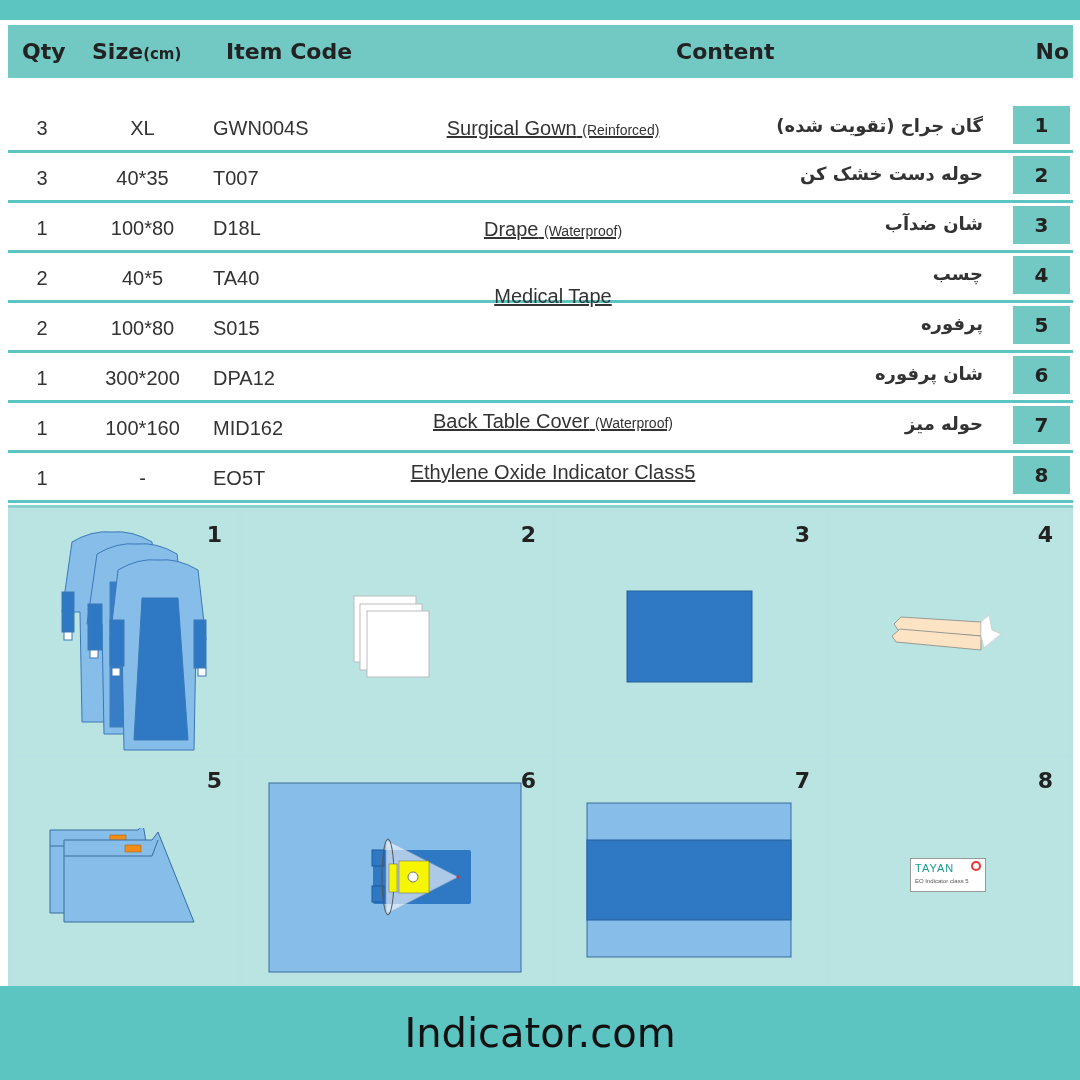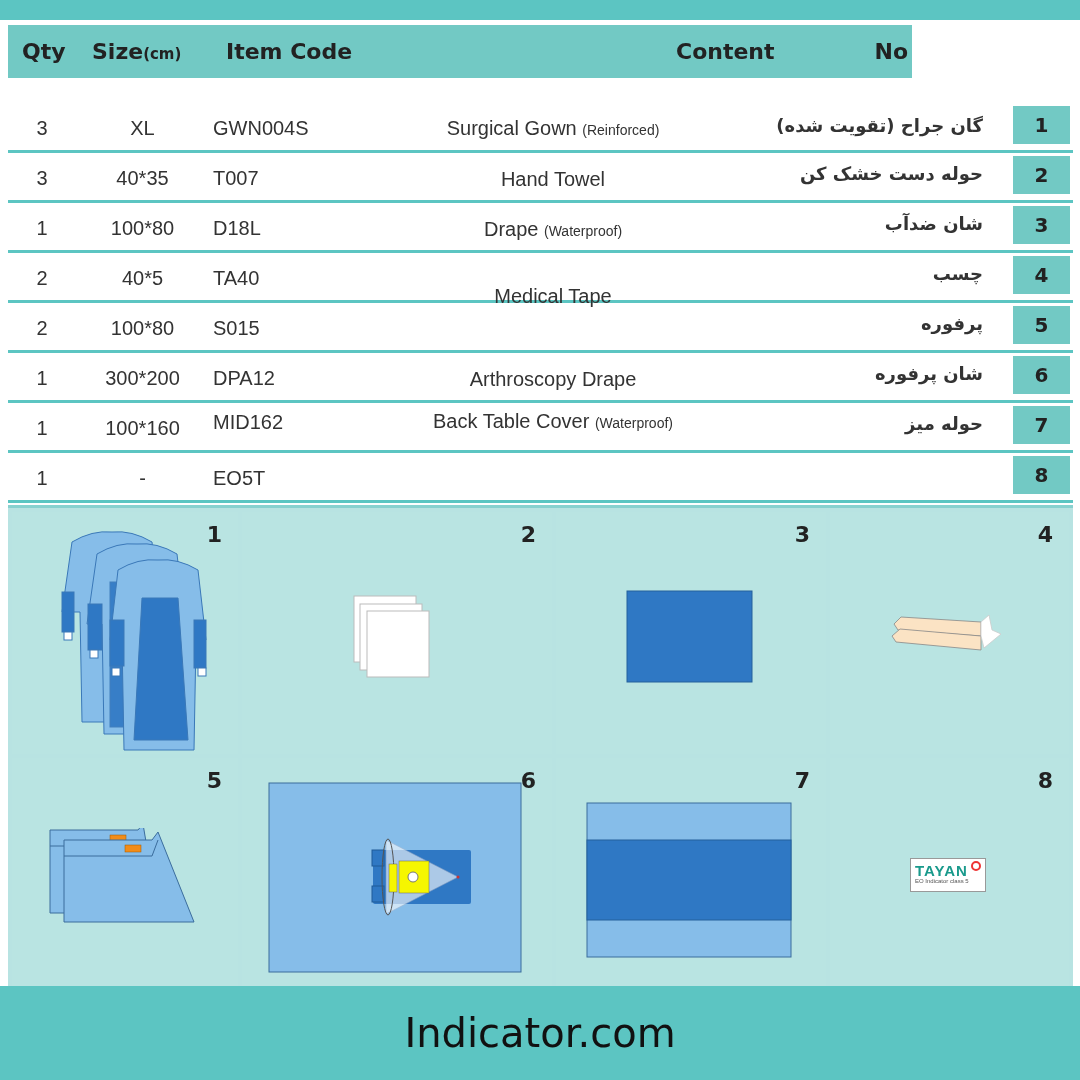--- a/index.html
+++ b/index.html
@@ -1,26 +1,26 @@
 <!DOCTYPE html>
 <html><head>
 <meta charset="utf-8">
 <style>
   html,body{margin:0;padding:0;}
   body{width:1080px;height:1080px;background:#ffffff;position:relative;overflow:hidden;font-family:"Liberation Sans",sans-serif;color:#333;}
   .top-band{position:absolute;left:0;top:0;width:1080px;height:20px;background:#5cc5c2;}
-  .header{position:absolute;left:8px;top:25px;width:904px;height:53px;background:#72c9c4;}
+  .header{position:absolute;left:8px;top:25px;width:1065px;height:53px;background:#72c9c4;}
   .header span{position:absolute;top:14px;font-weight:bold;font-size:22px;color:#222;font-family:"DejaVu Sans",sans-serif;}
   .header .small{font-size:15px;}
   .row{position:absolute;left:8px;width:1065px;height:50px;border-bottom:3px solid #5cc5c2;box-sizing:border-box;}
   .cell{position:absolute;font-size:20px;color:#333;white-space:nowrap;}
   .c-qty{left:28px;width:12px;text-align:center;}
   .c-size{left:72px;width:125px;text-align:center;}
   .c-code{left:205px;width:160px;text-align:left;}
-  .c-en{left:370px;width:350px;text-align:center;}
+  .c-en{left:370px;width:350px;text-align:center;text-decoration:underline;}
   .c-en small{font-size:14px;}
   .c-fa{right:90px;text-align:right;direction:rtl;font-weight:bold;font-size:18px;font-family:"DejaVu Sans",sans-serif;}
   .c-no{right:3px;top:3px;width:57px;height:38px;background:#72c9c4;font-weight:bold;font-size:20px;text-align:center;line-height:38px;color:#222;font-family:"DejaVu Sans",sans-serif;}
   .grid{position:absolute;left:8px;top:505px;width:1065px;height:485px;background:#b8e3e2;border-top:3px solid #88d1cf;}
   .tile{position:absolute;background:#b9e4e2;}
   .tile-num{position:absolute;top:10px;right:16px;font-weight:bold;font-size:22px;color:#222;font-family:"DejaVu Sans",sans-serif;}
   .footer{position:absolute;left:0;top:986px;width:1080px;height:94px;background:#5cc5c2;text-align:center;}
   .footer span{display:inline-block;margin-top:24px;font-size:40px;color:#111;font-family:"DejaVu Sans",sans-serif;}
   svg{position:absolute;}
 </style>
@@ -42,21 +42,20 @@
   <span class="cell c-size" style="top:14px">XL</span>
   <span class="cell c-code" style="top:14px">GWN004S</span>
   <span class="cell c-en" style="top:14px"><span>Surgical Gown</span> <small>(Reinforced)</small></span>
   <span class="cell c-fa" style="top:12px">گان جراح (تقویت شده)</span>
   <span class="cell c-no">1</span>
 </div>
 <div class="row" style="top:153px">
   <span class="cell c-qty" style="top:14px">3</span>
   <span class="cell c-size" style="top:14px">40*35</span>
   <span class="cell c-code" style="top:14px">T007</span>
-  <span class="cell c-en" style="top:15px"><span>Hand Towel</span></span>
   <span class="cell c-fa" style="top:10px">حوله دست خشک کن</span>
   <span class="cell c-no">2</span>
 </div>
 <div class="row" style="top:203px">
   <span class="cell c-qty" style="top:14px">1</span>
   <span class="cell c-size" style="top:14px">100*80</span>
   <span class="cell c-code" style="top:14px">D18L</span>
   <span class="cell c-en" style="top:15px"><span>Drape</span> <small>(Waterproof)</small></span>
   <span class="cell c-fa" style="top:10px">شان ضدآب</span>
   <span class="cell c-no">3</span>
@@ -73,36 +72,36 @@
   <span class="cell c-qty" style="top:14px">2</span>
   <span class="cell c-size" style="top:14px">100*80</span>
   <span class="cell c-code" style="top:14px">S015</span>
   <span class="cell c-fa" style="top:10px">پرفوره</span>
   <span class="cell c-no">5</span>
 </div>
 <div class="row" style="top:353px">
   <span class="cell c-qty" style="top:14px">1</span>
   <span class="cell c-size" style="top:14px">300*200</span>
   <span class="cell c-code" style="top:14px">DPA12</span>
-  <span class="cell c-en" style="top:15px"><span>Arthroscopy Drape</span></span>
   <span class="cell c-fa" style="top:10px">شان پرفوره</span>
   <span class="cell c-no">6</span>
 </div>
 <div class="row" style="top:403px">
   <span class="cell c-qty" style="top:14px">1</span>
   <span class="cell c-size" style="top:14px">100*160</span>
-  <span class="cell c-code" style="top:8px">MID162</span>
+  <span class="cell c-code" style="top:14px">MID162</span>
   <span class="cell c-en" style="top:7px"><span>Back Table Cover</span> <small>(Waterproof)</small></span>
   <span class="cell c-fa" style="top:10px">حوله میز</span>
   <span class="cell c-no">7</span>
 </div>
 <div class="row" style="top:453px">
   <span class="cell c-qty" style="top:14px">1</span>
   <span class="cell c-size" style="top:14px">-</span>
   <span class="cell c-code" style="top:14px">EO5T</span>
+  <span class="cell c-en" style="top:8px"><span>Ethylene Oxide Indicator Class5</span></span>
   <span class="cell c-no">8</span>
 </div>
 
 <div class="grid">
 
   <div class="tile" style="left:4px;top:4px;width:226px;height:242px">
     <span class="tile-num">1</span>
     <svg style="left:30px;top:10px" width="170" height="230" viewBox="0 0 170 230">
       <g stroke="#3a78b8" stroke-width="1">
         <path d="M30 20 Q50 8 70 10 Q90 8 110 20 L118 90 L108 90 L105 200 L40 200 L38 90 L20 90 Z" fill="#86bde9"></path>
@@ -179,21 +178,21 @@
     <span class="tile-num">7</span>
     <svg style="left:30px;top:44px" width="208" height="158" viewBox="0 0 208 158">
       <rect x="1" y="1" width="204" height="154" fill="#86bde9" stroke="#3a6c9c"></rect>
       <rect x="1" y="38" width="204" height="80" fill="#2f78c4" stroke="#25609c"></rect>
     </svg>
   </div>
 
   <div class="tile" style="left:822px;top:250px;width:239px;height:232px">
     <span class="tile-num">8</span>
     <div style="position:absolute;left:80px;top:100px;width:74px;height:32px;background:#fff;border:1px solid #999;font-size:6px;color:#555;">
-      <div style="position:absolute;left:4px;top:3px;font-size:15px;color:#1a9a8c;font-weight:bold;letter-spacing:1px;">TAYAN</div>
+      <div style="position:absolute;left:4px;top:3px;font-size:11px;color:#1a9a8c;font-weight:normal;letter-spacing:1px;">TAYAN</div>
       <div style="position:absolute;right:4px;top:2px;width:10px;height:10px;border-radius:50%;border:2px solid #e33;box-sizing:border-box;"></div>
       <div style="position:absolute;left:4px;top:19px;white-space:nowrap;">EO Indicator class 5</div>
     </div>
   </div>
 </div>
 
 <div class="footer">
   <span>Indicator.com</span>
 </div>
 

